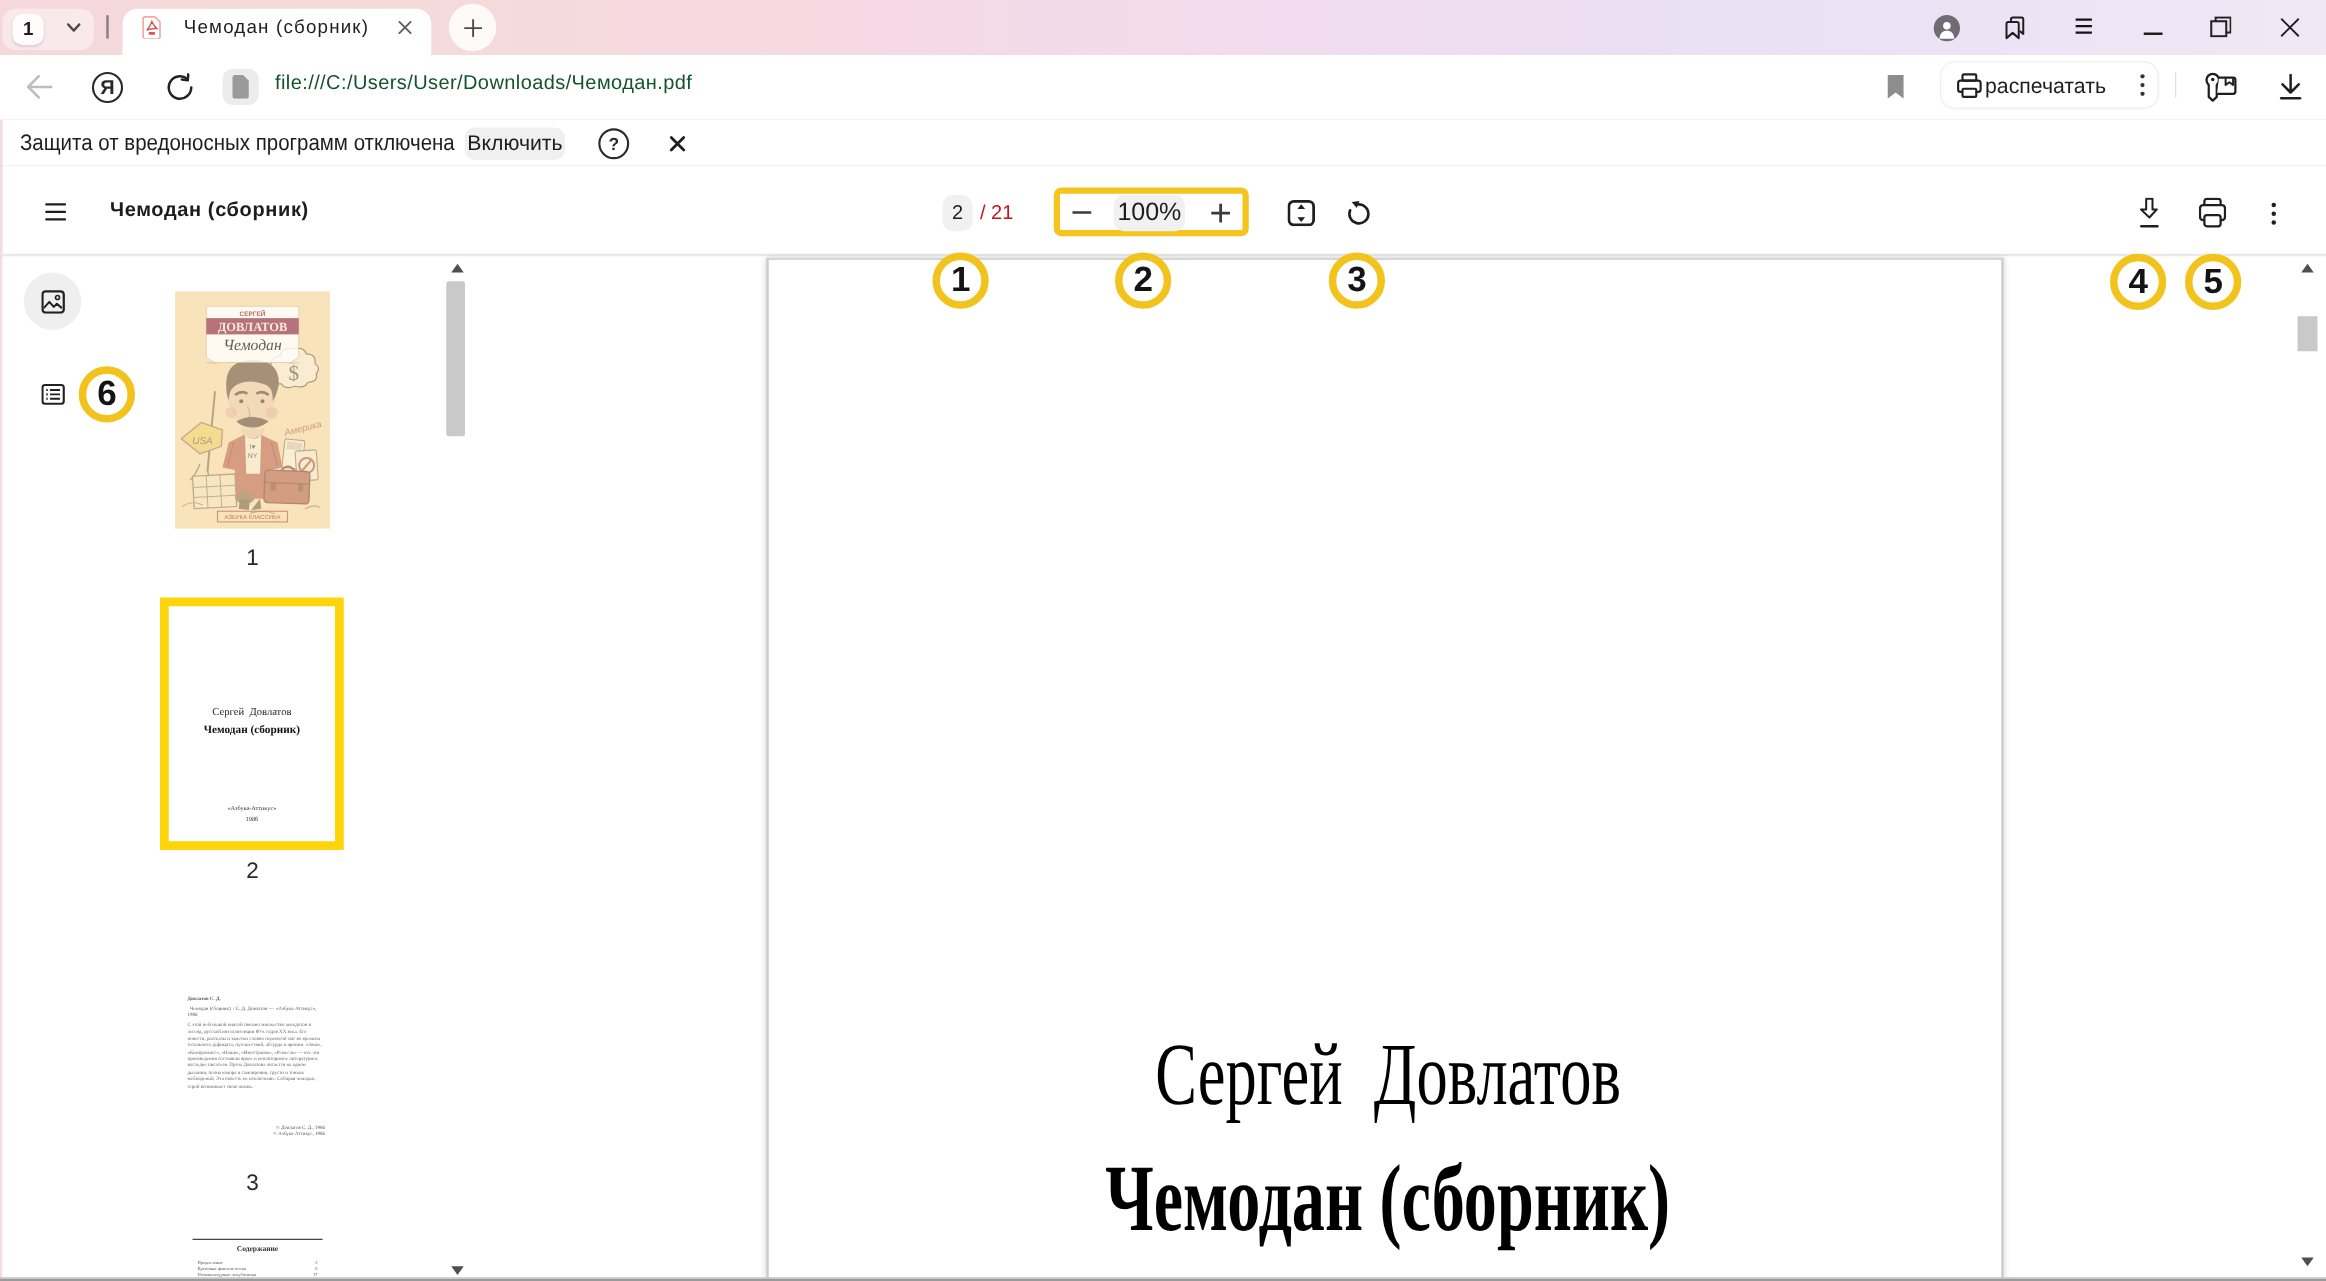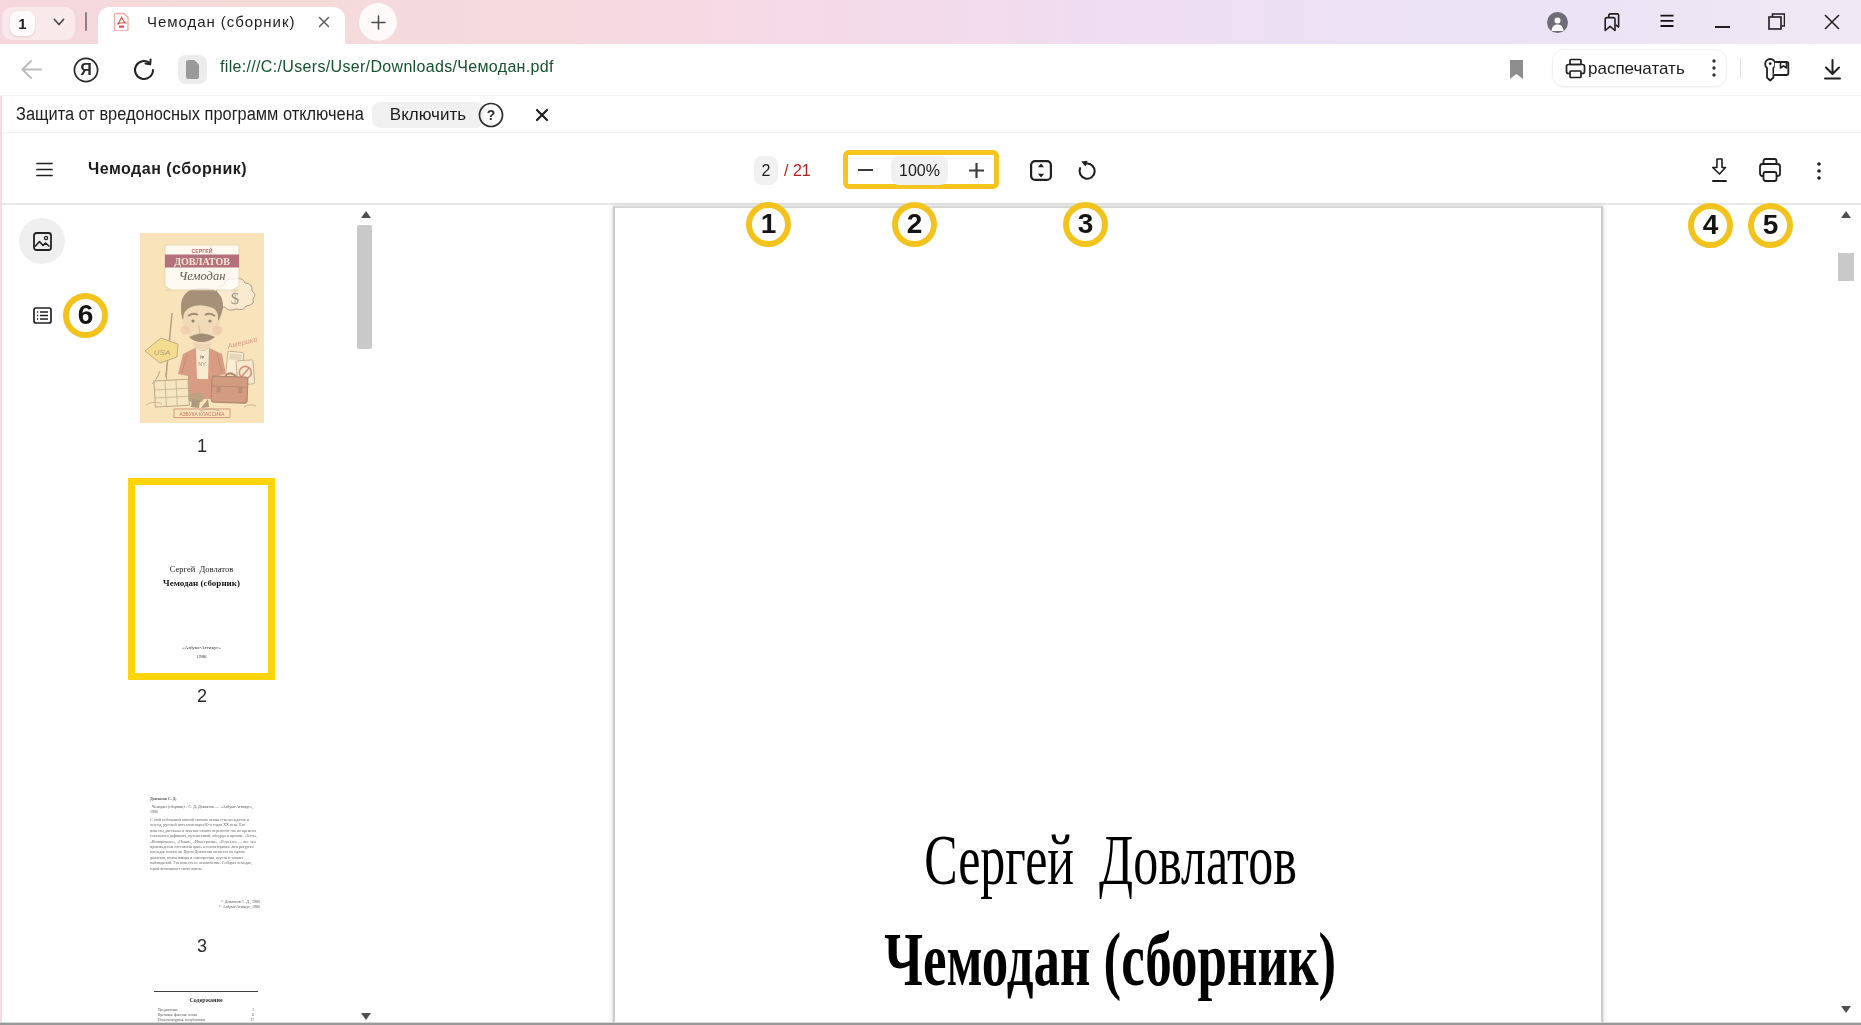--- a/index.html
+++ b/index.html
@@ -118,40 +118,40 @@
   </svg>
 
   <svg class="abs" style="left:1823px;top:59px;" width="19" height="21" viewBox="0 0 19 21">
     <path d="M9.5 1 V14 M3 8.5 L9.5 15 L16 8.5" fill="none" stroke="#1f1f1f" stroke-width="2" stroke-linecap="round" stroke-linejoin="round"></path>
     <path d="M2 19.5 H17" stroke="#1f1f1f" stroke-width="2" stroke-linecap="round"></path>
   </svg>
   <div class="abs" id="notifbar"></div>
   <div class="abs" style="left:0;top:95px;width:1861px;height:1px;background:#f4f4f4;"></div>
   <div class="abs" style="left:0;top:132px;width:1861px;height:1px;background:#f1f1f1;"></div>
   <div class="abs" style="left:16px;top:104px;font-size:18px;color:#1e1e1e;transform:scaleX(0.91);transform-origin:0 0;white-space:nowrap;">Защита от вредоносных программ отключена</div>
-  <div class="abs" style="left:372px;top:102px;width:112px;height:26px;border-radius:8px;background:#f0f0f0;font-size:17px;color:#1d1d1d;text-align:center;line-height:26px;">Включить</div>
+  <div class="abs" style="left:372px;top:102px;width:80px;height:26px;border-radius:8px;background:#f0f0f0;font-size:17px;color:#1d1d1d;text-align:center;line-height:26px;">Включить</div>
   <svg class="abs" style="left:478px;top:102px;" width="26" height="26" viewBox="0 0 26 26">
     <circle cx="13" cy="13" r="11.5" fill="none" stroke="#2b2b2b" stroke-width="1.7"></circle>
     <text x="13" y="18" font-size="14" font-weight="bold" font-family="Liberation Sans" fill="#2b2b2b" text-anchor="middle">?</text>
   </svg>
   <svg class="abs" style="left:535px;top:108px;" width="14" height="14" viewBox="0 0 14 14">
     <path d="M2 2 L12 12 M12 2 L2 12" stroke="#1f1f1f" stroke-width="2.2" stroke-linecap="round"></path>
   </svg>
   <div class="abs" id="pdfbar"></div>
   <svg class="abs" style="left:36px;top:162px;" width="17" height="15" viewBox="0 0 17 15">
     <path d="M1 1.5 h15 M1 7.5 h15 M1 13.5 h15" stroke="#1f1f1f" stroke-width="1.7" stroke-linecap="round"></path>
   </svg>
   <div class="abs" style="left:88px;top:160px;font-size:16px;font-weight:bold;letter-spacing:0.5px;color:#1c1c1c;white-space:nowrap;">Чемодан (сборник)</div>
 
   <div class="abs" style="left:754px;top:156px;width:24px;height:29px;border-radius:8px;background:#f1f1f1;font-size:16px;color:#1d1d1d;text-align:center;line-height:29px;">2</div>
   <div class="abs" style="left:784px;top:162px;font-size:16px;color:#b91c1c;">/ 21</div>
 
   <div class="abs" style="left:843px;top:150px;width:156px;height:39px;border:5px solid #f5c41d;border-radius:6px;background:#fff;"></div>
   <div class="abs" style="left:858px;top:169px;width:15px;height:2.4px;background:#3c3c3c;"></div>
-  <div class="abs" style="left:891px;top:156px;width:57px;height:29px;border-radius:8px;background:#f1f1f1;font-size:16px;color:#1d1d1d;text-align:center;line-height:29px;">100%</div>
+  <div class="abs" style="left:891px;top:156px;width:57px;height:29px;border-radius:8px;background:#f1f1f1;font-size:20px;color:#1d1d1d;text-align:center;line-height:29px;">100%</div>
   <svg class="abs" style="left:968px;top:162px;" width="17" height="17" viewBox="0 0 17 17">
     <path d="M8.5 1 V16 M1 8.5 H16" stroke="#3c3c3c" stroke-width="2.2"></path>
   </svg>
 
   <svg class="abs" style="left:1030px;top:159.5px;" width="22" height="21" viewBox="0 0 22 21">
     <rect x="1.1" y="1.1" width="19.8" height="18.8" rx="4" fill="none" stroke="#1f1f1f" stroke-width="2.2"></rect>
     <path d="M11 3.4 l3.1 3.8 h-6.2 z" fill="#1f1f1f"></path>
     <path d="M11 17.6 l3.1 -3.8 h-6.2 z" fill="#1f1f1f"></path>
   </svg>
 

